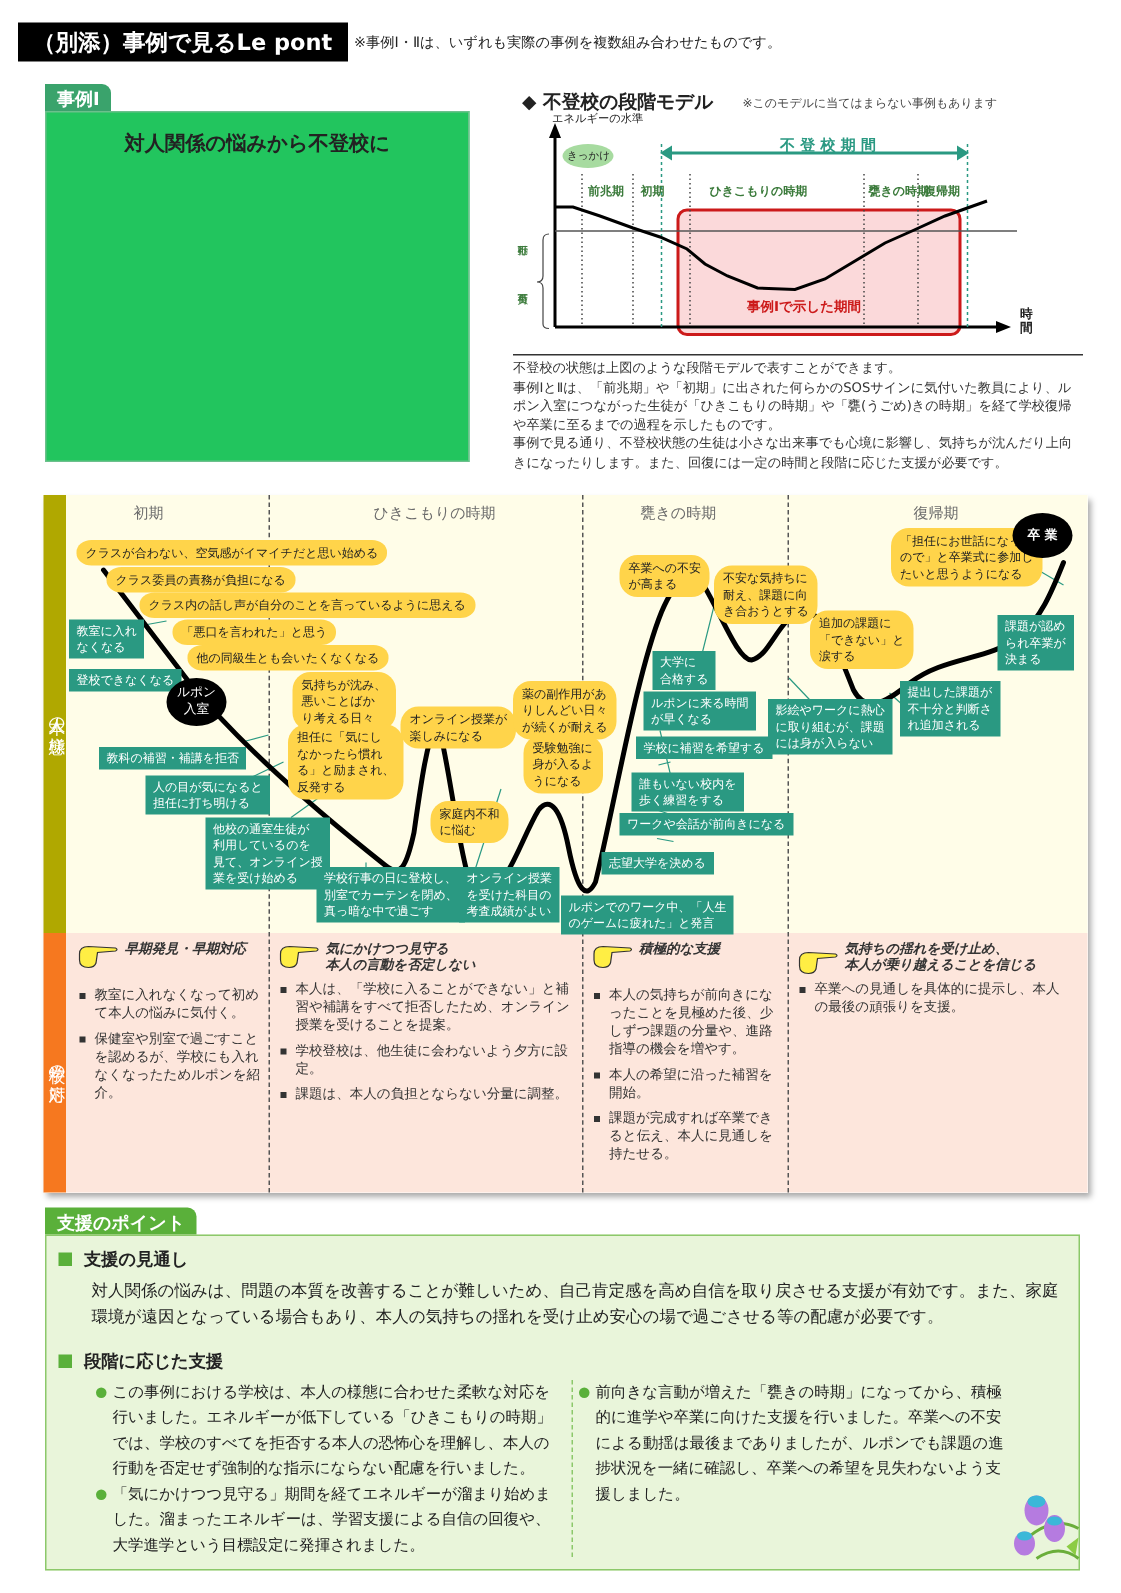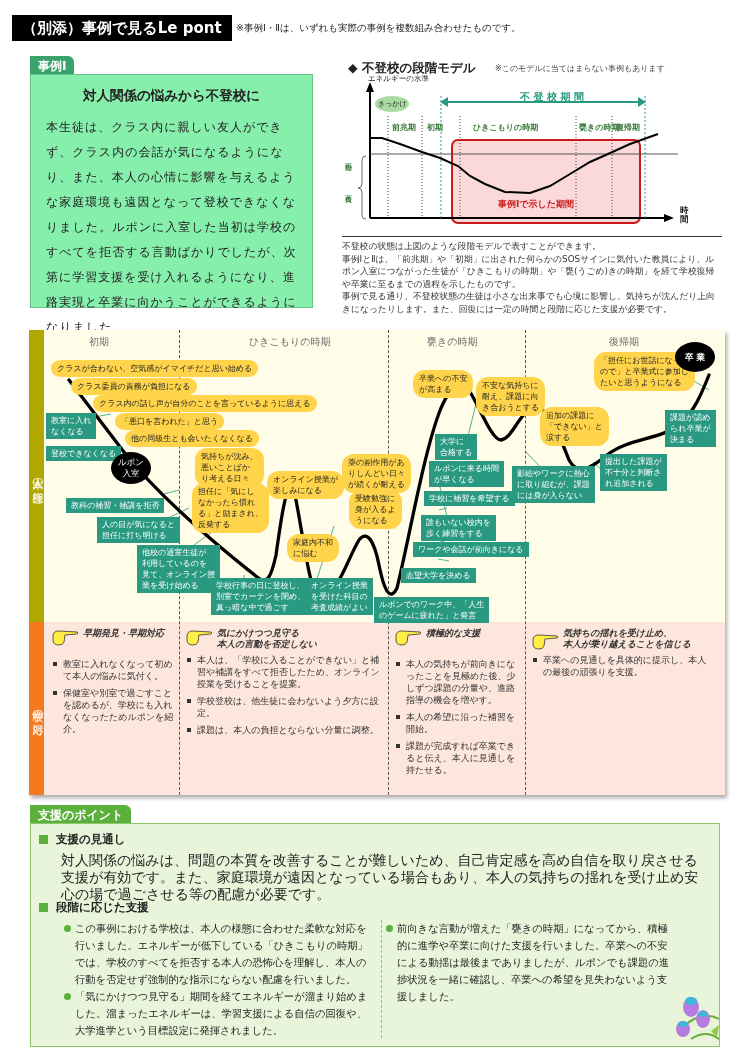--- a/index.html
+++ b/index.html
@@ -2,21 +2,21 @@
 <html><head>
 <meta charset="utf-8">
 <style>
 *{margin:0;padding:0;box-sizing:border-box}
 body{width:747px;height:1062px;background:#fff;font-family:"DejaVu Sans","Liberation Sans",sans-serif;color:#222;position:relative;overflow:hidden}
 .abs{position:absolute}
 .hdr-title{left:12px;top:15px;height:26px;padding:0 10px;background:#000;color:#fff;font-size:15px;font-weight:bold;line-height:26px;white-space:nowrap}
 .hdr-note{left:236px;top:22px;font-size:9.5px;color:#222;white-space:nowrap}
 .tab{color:#fff;font-size:12px;font-weight:bold;padding:0 8px;height:20px;line-height:20px;border-radius:0 6px 0 0}
 .case-tab{left:30px;top:56px;background:#3aa36c}
-.case-box{left:30px;top:74px;width:283px;height:234px;background:#86efac;border:1.5px solid #6cc08c}
+.case-box{left:30px;top:74px;width:283px;height:234px;background:#22c55e;border:1.5px solid #6cc08c}
 .case-heading{position:absolute;left:0;right:0;top:12px;text-align:center;font-size:13.5px;font-weight:bold}
 .case-body{position:absolute;left:15px;top:40px;width:255px;font-size:12px;line-height:25px;letter-spacing:1px}
 .model-title{left:348px;top:60px;font-size:12.5px;font-weight:bold;white-space:nowrap}
 .model-note{left:495px;top:63px;font-size:8px;color:#444;white-space:nowrap}
 .model-desc{left:342px;top:236px;width:380px;font-size:8.8px;line-height:12.6px;color:#333;border-top:1px solid #333;padding-top:3px}
 .timeline{left:29px;top:330px;width:696px;height:465px;box-shadow:2px 3px 4px #aaa}
 .side-a{left:0;top:0;width:15px;height:292px;background:#b0a800;color:#fff;font-size:11px;writing-mode:vertical-rl;text-align:center;display:flex;align-items:center;justify-content:center}
 .side-b{left:0;top:292px;width:15px;height:173px;background:#f6781f;color:#fff;font-size:11px;writing-mode:vertical-rl;display:flex;align-items:center;justify-content:center}
 .upper{left:15px;top:0;width:681px;height:292px;background:#fffde8}
 .lower{left:15px;top:292px;width:681px;height:173px;background:#fde6dc}
@@ -28,35 +28,34 @@
 .circle{background:#000;color:#fff;border-radius:50%;display:flex;align-items:center;justify-content:center;text-align:center;font-size:8.5px;line-height:11px}
 .resp-head{font-size:9px;font-style:italic;font-weight:bold;color:#333;line-height:11px}
 .resp-list{font-size:9px;line-height:12px;color:#333;list-style:none}
 .resp-list li{position:relative;padding-left:12px;margin-bottom:5px}
 .resp-list li:before{content:"";position:absolute;left:2px;top:4px;width:4px;height:4px;background:#333}
 .hand{width:28px;height:18px}
 .pt-tab{left:30px;top:805px;background:#5ab03a}
 .pt-box{left:30px;top:823px;width:690px;height:224px;background:#e9f5da;border:1.5px solid #8cc86a}
 .sq-h{font-size:11.5px;font-weight:bold;display:flex;align-items:center;gap:8px;white-space:nowrap}
 .sq-h i{display:inline-block;width:9px;height:9px;background:#5ab03a}
-.pt-text{font-size:14px;line-height:17px;color:#222}
+.pt-text{font-size:11px;line-height:17px;color:#222}
 .dot-list{list-style:none;font-size:10.3px;line-height:17px}
 .dot-list li{position:relative;padding-left:11px}
 .dot-list li:before{content:"";position:absolute;left:0;top:5px;width:7px;height:7px;border-radius:50%;background:#5ab03a}
 </style>
 </head>
 <body>
 
 <div class="abs hdr-title">（別添）事例で見るLe pont</div>
 <div class="abs hdr-note">※事例Ⅰ・Ⅱは、いずれも実際の事例を複数組み合わせたものです。</div>
 
 <div class="abs tab case-tab">事例Ⅰ</div>
 <div class="abs case-box">
   <div class="case-heading">対人関係の悩みから不登校に</div>
-  <div class="case-body">本生徒は、クラス内に親しい友人ができず、クラス内の会話が気になるようになり、また、本人の心情に影響を与えるような家庭環境も遠因となって登校できなくなりました。ルポンに入室した当初は学校のすべてを拒否する言動ばかりでしたが、次第に学習支援を受け入れるようになり、進路実現と卒業に向かうことができるようになりました。</div>
 </div>
 
 <div class="abs model-title">◆ 不登校の段階モデル</div>
 <div class="abs model-note">※このモデルに当てはまらない事例もあります</div>
 <div class="abs" style="left:340px;top:78px;width:400px;height:150px">
   <svg width="400" height="150" viewBox="0 0 400 150">
 
     <rect x="112" y="62" width="188" height="83" rx="6" fill="#fbd9da" stroke="#cc1a1a" stroke-width="2"></rect>
 
     <line x1="30" y1="140" x2="30" y2="10" stroke="#000" stroke-width="2"></line>

